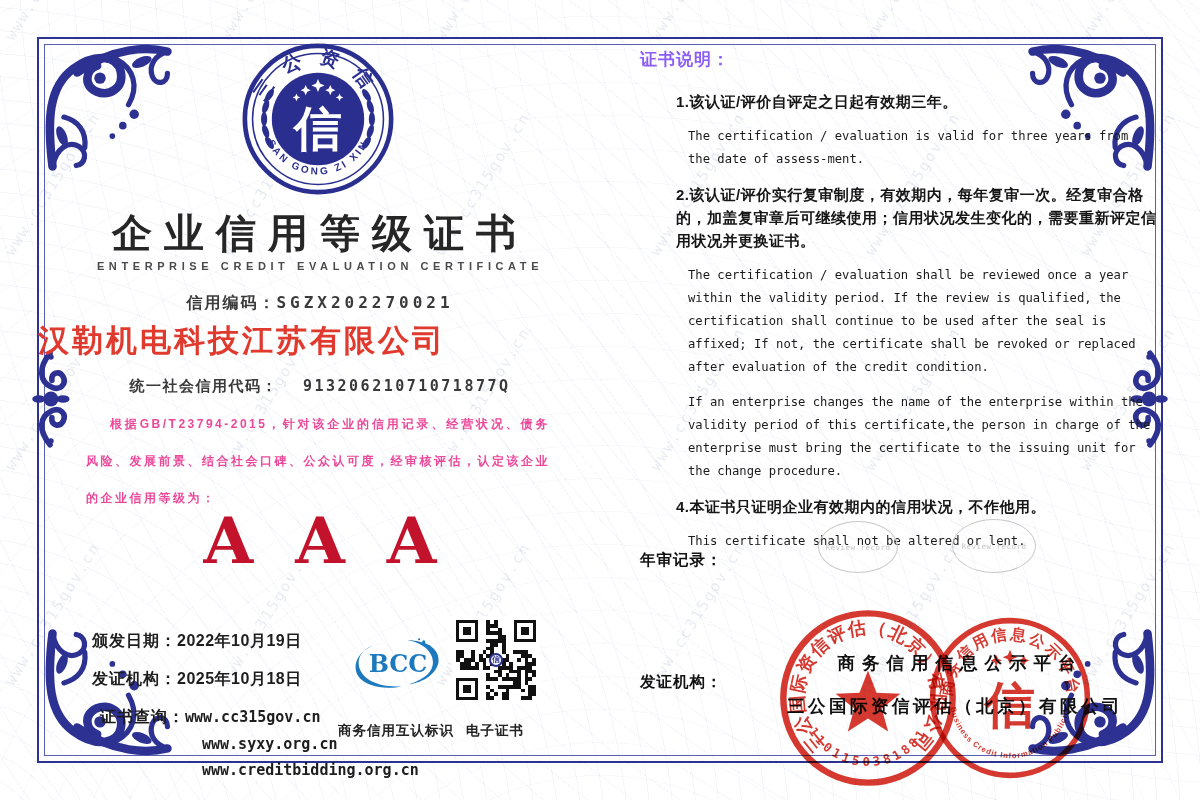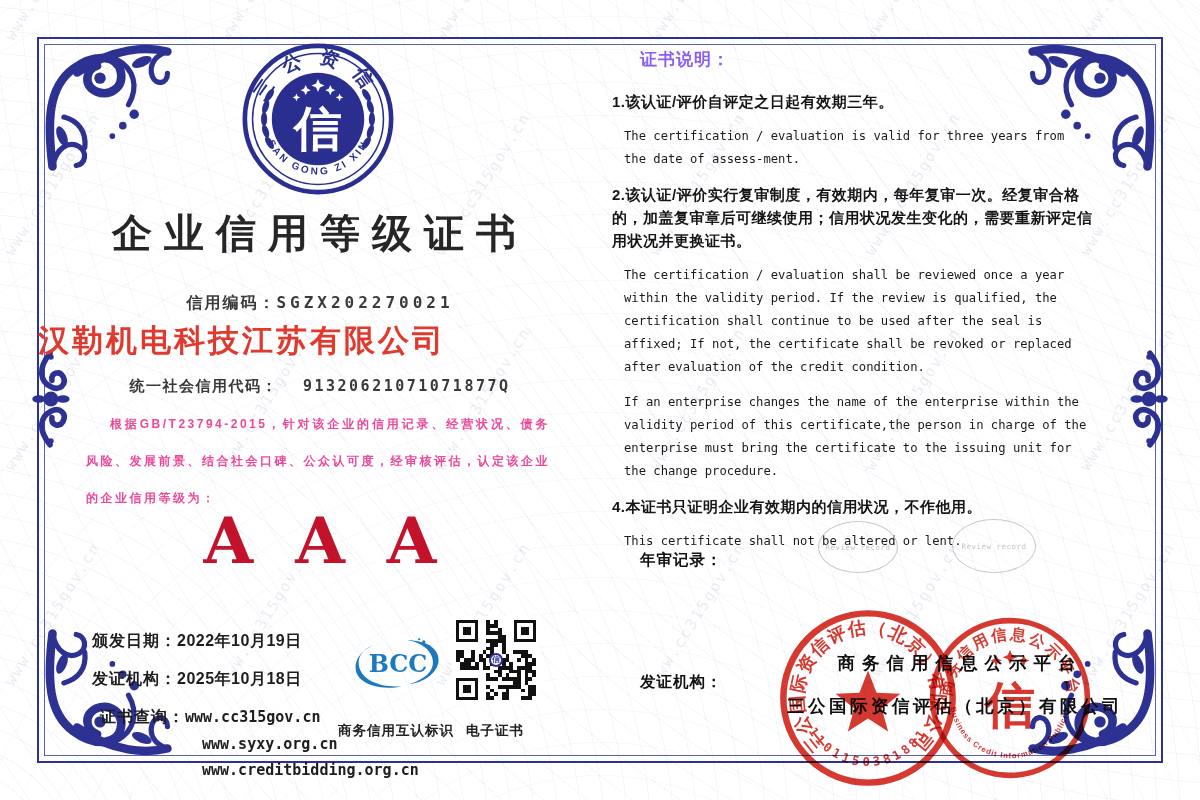--- a/index.html
+++ b/index.html
@@ -61,21 +61,21 @@
   .qr-grid i{background:transparent;}
   .qr-grid i.b{background:#111;}
   .qr-finder{position:absolute;width:22px;height:22px;border:3.5px solid #111;background:#fff;}
   .qr-finder::after{content:"";position:absolute;left:3.5px;top:3.5px;width:8px;height:8px;background:#111;}
   .qr-logo{position:absolute;left:33px;top:33px;width:14px;height:14px;border-radius:50%;
     background:#fff;border:2px solid #2a2f8f;color:#2a2f8f;font-size:8px;line-height:10px;text-align:center;font-weight:bold;}
   .small-label{position:absolute;font-size:13.5px;font-weight:bold;color:#222;letter-spacing:1px;white-space:nowrap;}
 
   
   .instr-head{position:absolute;left:640px;top:48px;font-size:17px;font-weight:bold;color:#8b5cf6;letter-spacing:1px;}
-  .instructions{position:absolute;left:612px;top:90px;width:487px;}
+  .instructions{position:absolute;left:676px;top:90px;width:487px;}
   .instructions .cn{font-size:15px;font-weight:bold;color:#161616;line-height:23px;margin:0;letter-spacing:.5px;}
   .instructions .en{font-family:"DejaVu Sans Mono",monospace;font-size:12.2px;color:#1a1a1a;line-height:23px;margin:12px;}
   .review-label{position:absolute;left:640px;top:550px;font-size:15.5px;font-weight:bold;color:#111;letter-spacing:1px;}
   .oval{position:absolute;border:1.5px solid #c9c9c9;border-radius:50%;
     display:flex;align-items:center;justify-content:center;
     font-size:7.5px;color:#c6c6c6;letter-spacing:.5px;font-family:"DejaVu Sans Mono",monospace;}
   .oval.o1{left:818px;top:521px;width:80px;height:52px;}
   .oval.o2{left:952px;top:519px;width:84px;height:54px;}
   .issuer-label{position:absolute;left:640px;top:672px;font-size:15.5px;font-weight:bold;color:#111;letter-spacing:1px;}
   .platform-line{position:absolute;left:760px;top:651px;width:400px;text-align:center;
@@ -212,20 +212,21 @@
         <path d="M84,56 l2,4.5 4.5,2 -4.5,2 -2,4.5 -2,-4.5 -4.5,-2 4.5,-2z"></path>
         <path d="M116,56 l2,4.5 4.5,2 -4.5,2 -2,4.5 -2,-4.5 -4.5,-2 4.5,-2z"></path>
         <path d="M72,67 l1.5,3.5 3.5,1.5 -3.5,1.5 -1.5,3.5 -1.5,-3.5 -3.5,-1.5 3.5,-1.5z"></path>
         <path d="M128,67 l1.5,3.5 3.5,1.5 -3.5,1.5 -1.5,3.5 -1.5,-3.5 -3.5,-1.5 3.5,-1.5z"></path>
       </g>
       <text x="100" y="134" text-anchor="middle" font-size="62" font-weight="bold" fill="#fff" font-family="DejaVu Serif,serif">信</text>
     </svg>
   </div>
 
   <div class="title-cn">企业信用等级证书</div>
+  <div class="title-en">ENTERPRISE CREDIT EVALUATION CERTIFICATE</div>
 
   <div class="code-line">
     <span>信用编码：</span><span class="code">SGZX202270021</span>
   </div>
 
   <div class="company">汉勒机电科技江苏有限公司</div>
 
   <div class="uscc-line">
     <span>统一社会信用代码：</span><span class="code">91320621071071877Q</span>
   </div>

